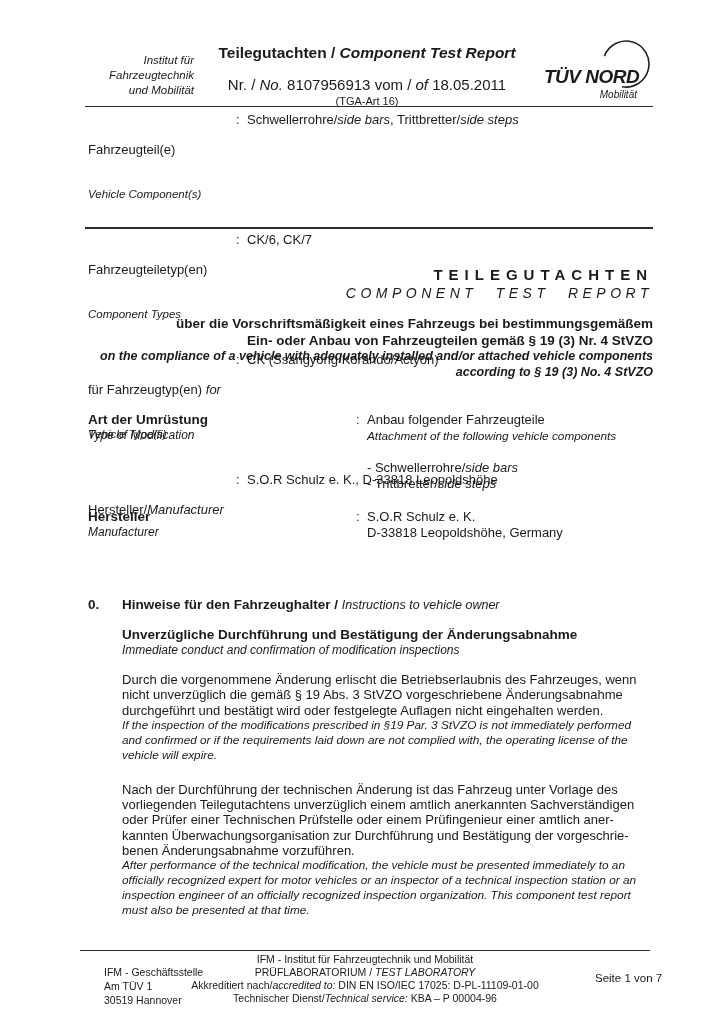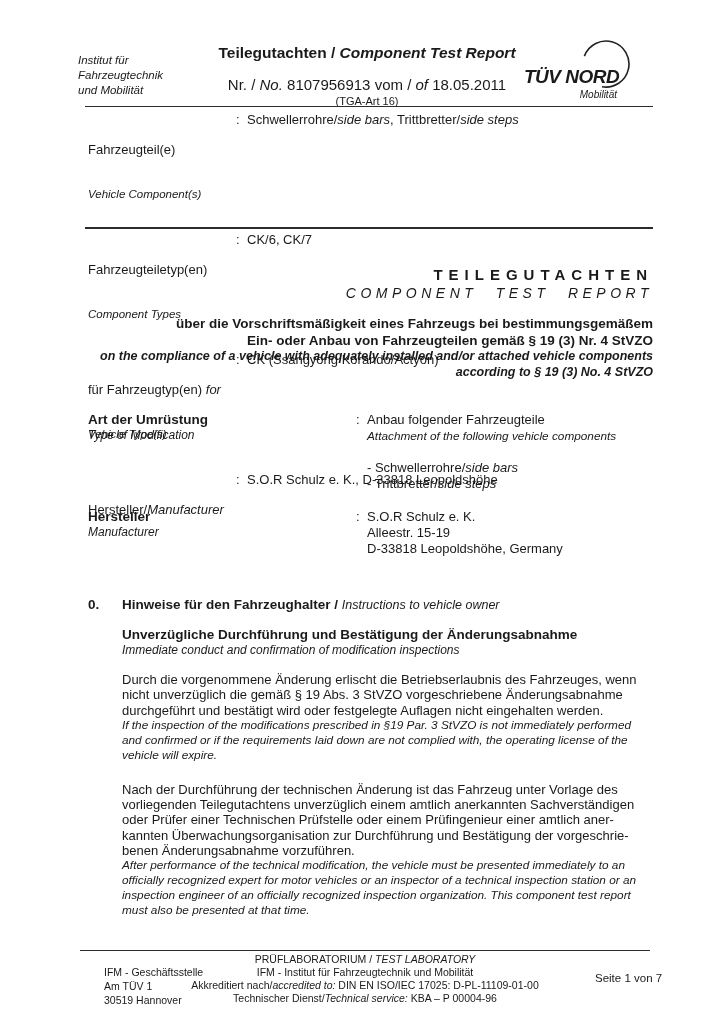--- a/index.html
+++ b/index.html
@@ -8,28 +8,28 @@
     background:#ffffff; color:#1a1a1a;
     font-family:"Liberation Sans", sans-serif; overflow:hidden;
   }
   .i { font-style:italic; }
 
   .rule { position:absolute; left:85px; width:568px; height:1px; background:#2b2b2b; }
   .rule-header { top:106px; }
   .rule-info { top:227px; height:2px; }
 
   
-  .institute { position:absolute; left:78px; top:53px; width:116px; text-align:left;
+  .institute { position:absolute; left:78px; top:53px; width:116px; text-align:right;
     font-style:italic; font-size:11.5px; line-height:15px; white-space:pre; }
   .head-center { position:absolute; left:147px; top:44px; width:440px; text-align:center; }
   .h-title { font-size:15.5px; font-weight:bold; white-space:pre; }
   .h-no { font-size:15px; margin-top:14px; white-space:pre; }
   .h-tga { font-size:11px; margin-top:2px; }
 
-  .logo { position:absolute; left:524px; top:36px; width:106px; height:66px; }
+  .logo { position:absolute; left:544px; top:36px; width:106px; height:66px; }
   .logo-arc { position:absolute; left:0; top:0; }
   .logo-brand { position:absolute; left:0; top:32px; font-size:19px; font-weight:bold;
     font-style:italic; letter-spacing:-0.5px; line-height:18px; white-space:pre; }
   .logo-sub { position:absolute; right:13px; top:53px; font-size:10px; font-style:italic; }
 
   
   .info { position:absolute; left:88px; top:112px; width:565px; font-size:13px; }
   .info-row { display:flex; align-items:flex-start; min-height:30px; }
   .ilabels { width:148px; flex:none; line-height:15px; white-space:pre; }
   .l-en { font-style:italic; font-size:11.5px; }
@@ -169,21 +169,20 @@
   </div>
 
   <div class="twocol manufacturer">
     <div class="m-label">
       <div class="lab-de">Hersteller</div>
       <div class="lab-en">Manufacturer</div>
     </div>
     <div class="colval">
       <span class="m-colon">:</span>
       <div>S.O.R Schulz e. K.</div>
-      <div>Alleestr. 15-19</div>
       <div>D-33818 Leopoldshöhe, Germany</div>
     </div>
   </div>
 
   <div class="section0">
     <div class="s0-head">
       <div class="s0-num">0.</div>
       <div class="s0-text"><span class="s0-title-de">Hinweise für den Fahrzeughalter / </span><span class="s0-title-en">Instructions to vehicle owner</span></div>
     </div>
     <div class="s0-body">
@@ -205,20 +204,20 @@
 inspection engineer of an officially recognized inspection organization. This component test report
 must also be presented at that time.</div>
     </div>
   </div>
 
   <div class="f-rule"></div>
   <div class="f-left">IFM - Geschäftsstelle
 Am TÜV 1
 30519 Hannover</div>
   <div class="f-center">
+    <div>IFM - Institut für Fahrzeugtechnik und Mobilität</div>
     <div><span>PRÜFLABORATORIUM / </span><span class="i">TEST LABORATORY</span></div>
-    <div>IFM - Institut für Fahrzeugtechnik und Mobilität</div>
     <div><span>Akkreditiert nach/</span><span class="i">accredited to:</span><span> DIN EN ISO/IEC 17025: D-PL-11109-01-00</span></div>
     <div><span>Technischer Dienst/</span><span class="i">Technical service:</span><span> KBA – P 00004-96</span></div>
   </div>
   <div class="f-page">Seite 1 von 7</div>
 
 </div>
 
 </body></html>

